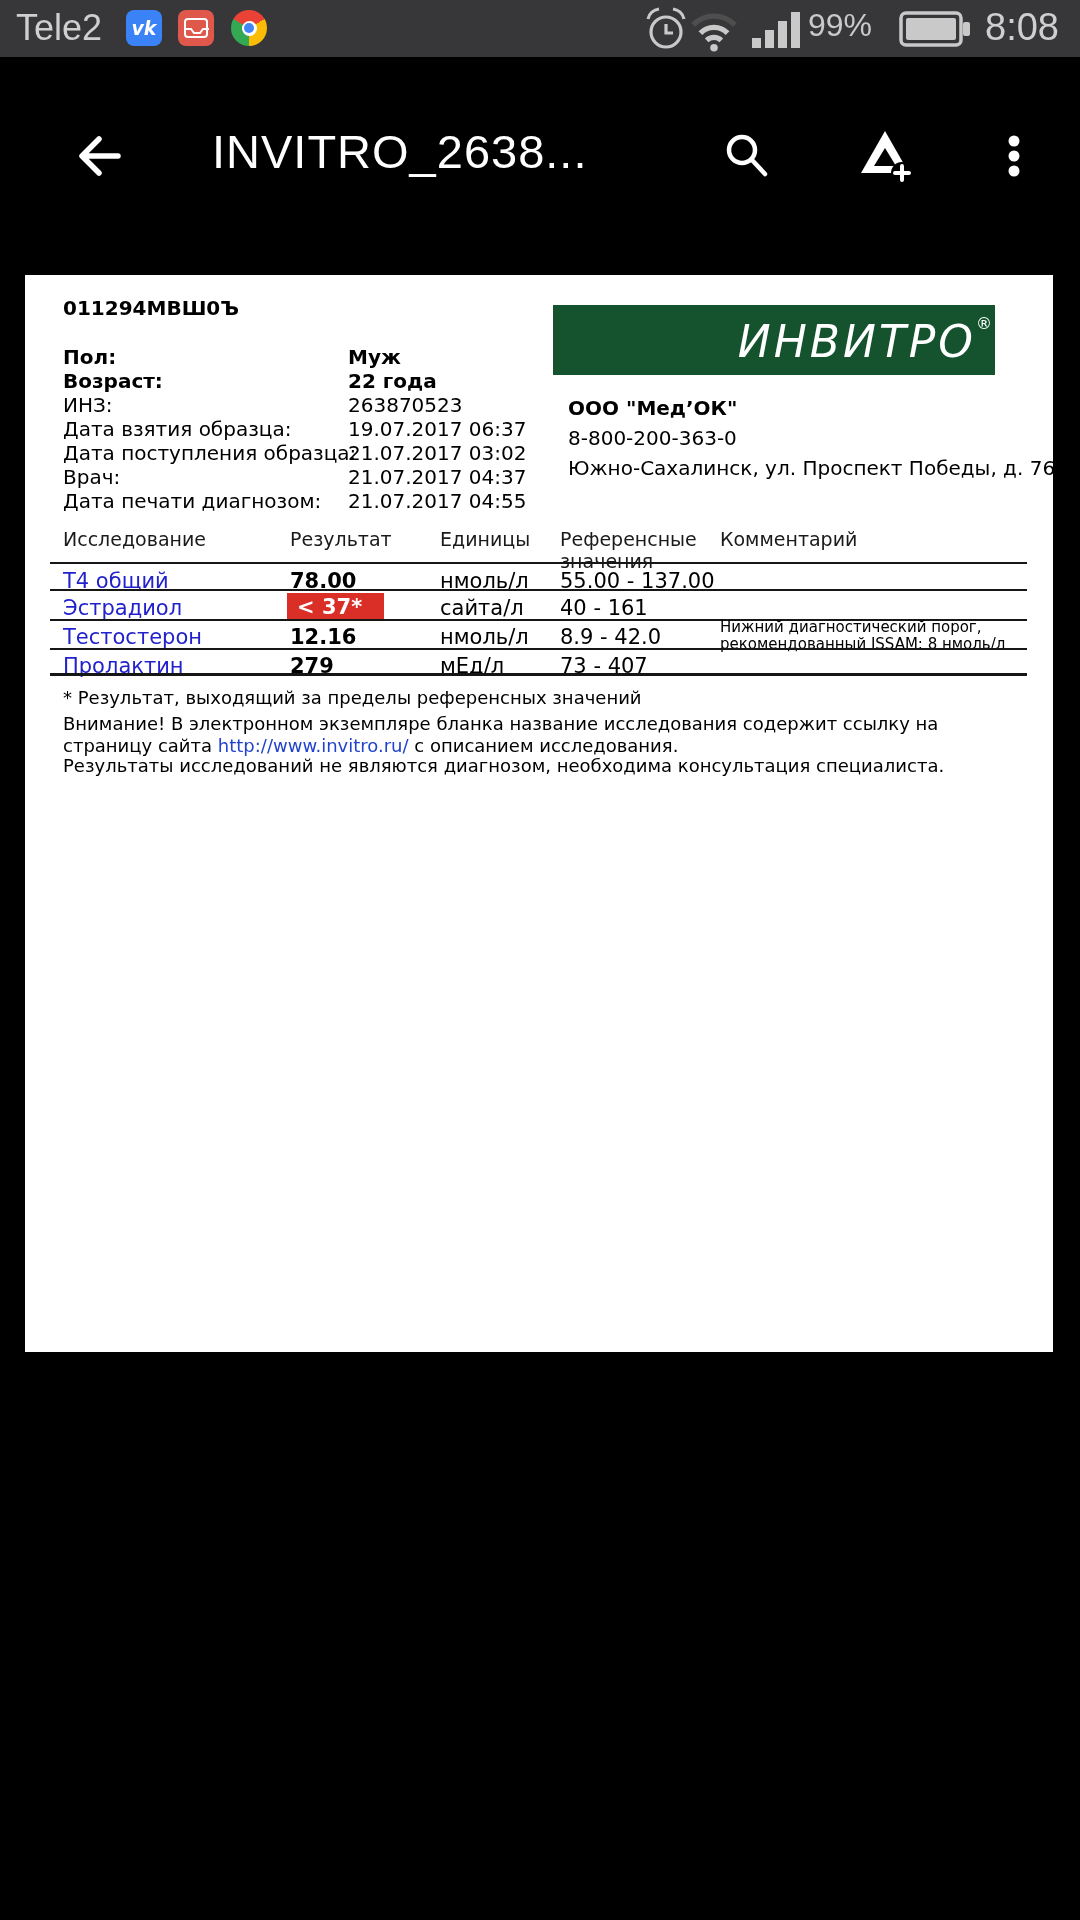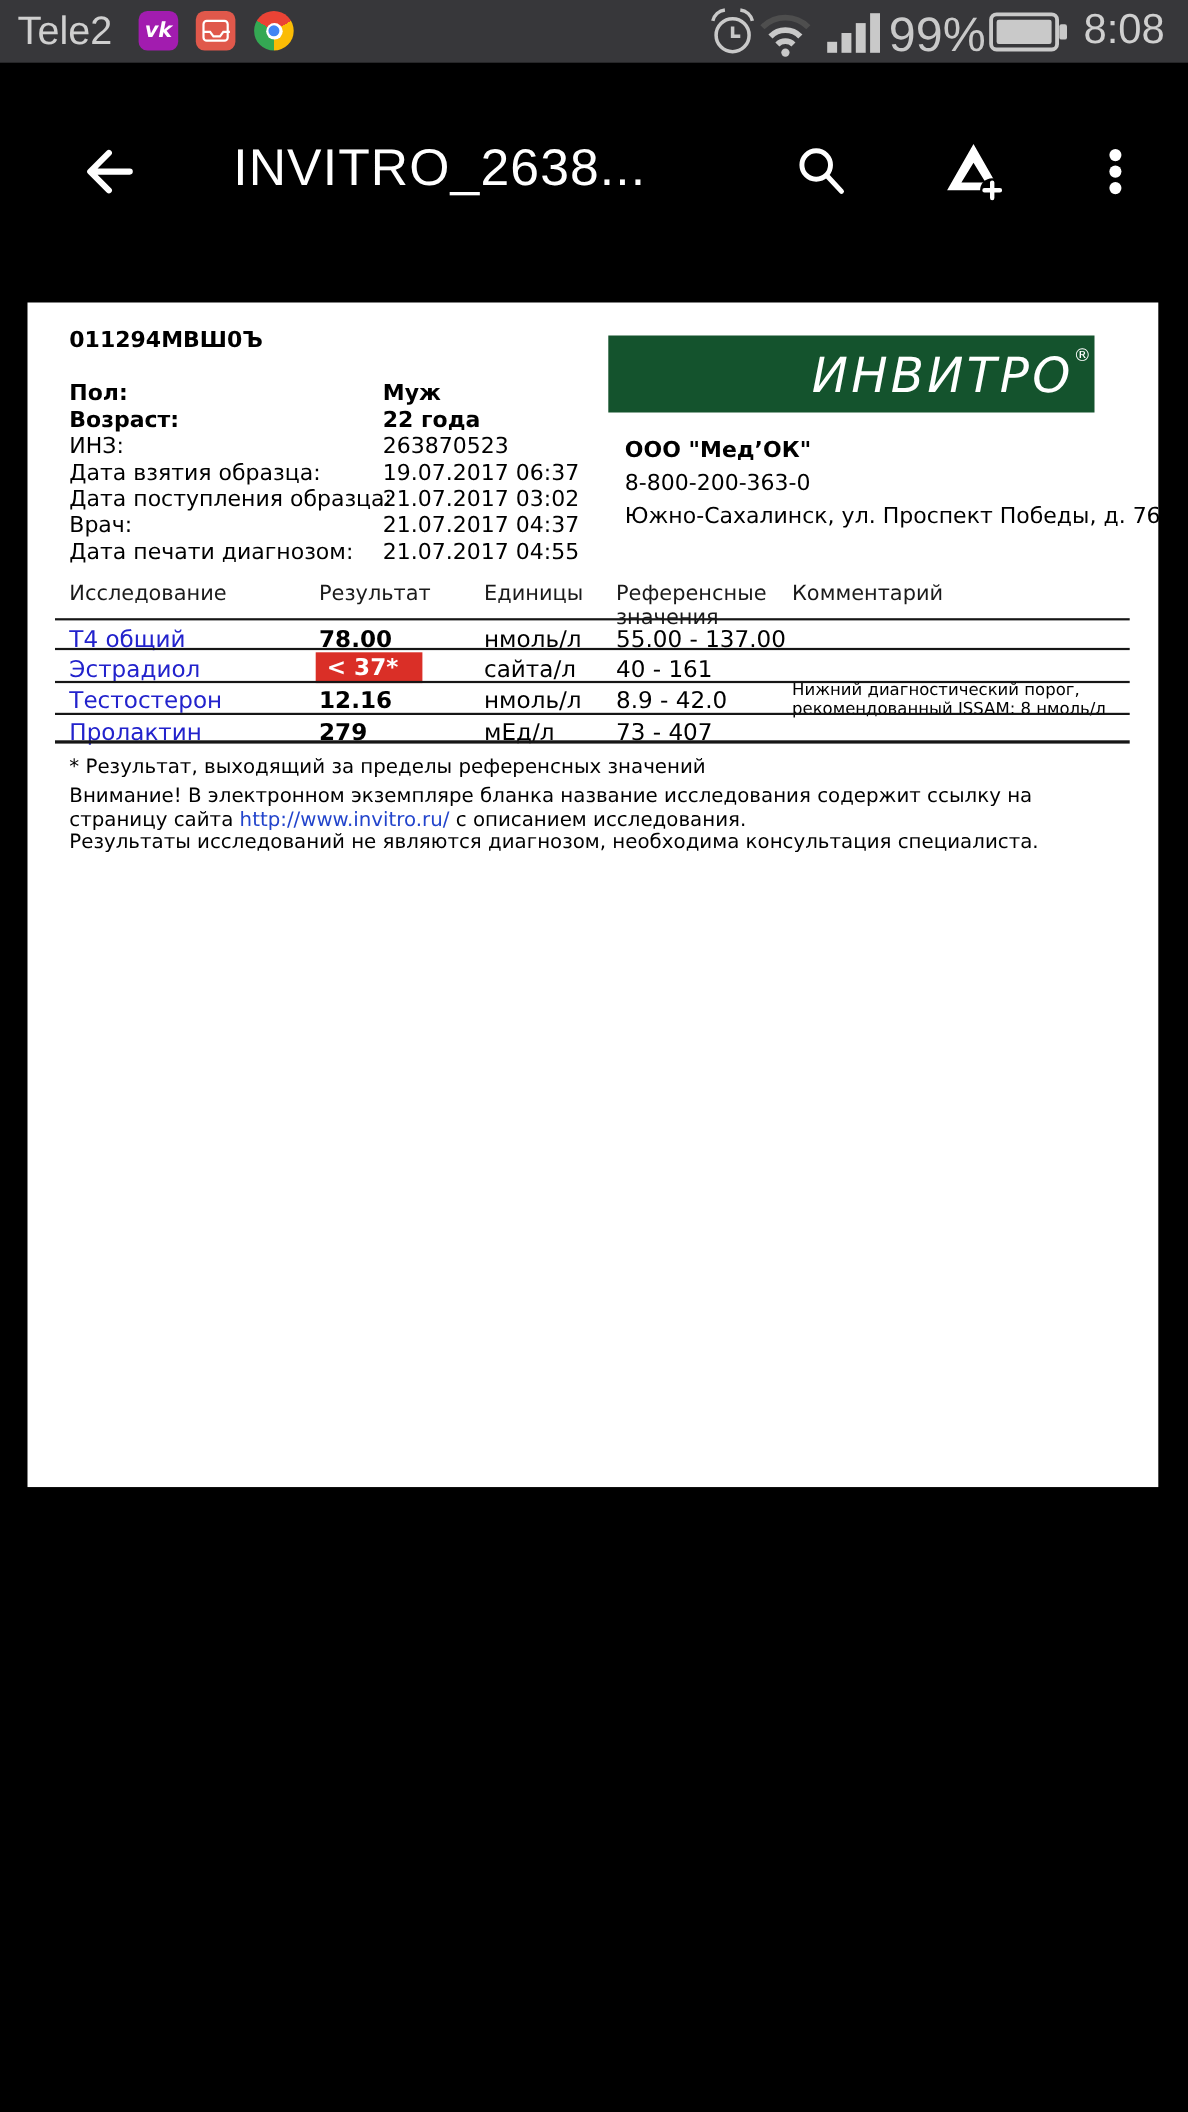--- a/index.html
+++ b/index.html
@@ -5,24 +5,24 @@
   *{margin:0;padding:0;box-sizing:border-box}
   html,body{background:#000}
   .root{position:relative;width:1080px;height:1352px;background:#000;overflow:hidden;
         font-family:"Liberation Sans",sans-serif}
   .abs{position:absolute}
 
   
   .statusbar{position:absolute;left:0;top:0;width:1080px;height:57px;background:#37373a;color:#cfcfcf}
   .sb-carrier{position:absolute;left:16px;top:7px;font-size:36px;color:#cfcfcf}
   .sb-time{position:absolute;left:985px;top:6px;font-size:38px;color:#cfcfcf}
-  .sb-pct{position:absolute;left:808px;top:7px;font-size:44px;color:#c9c9c9}
+  .sb-pct{position:absolute;left:808px;top:7px;font-size:32px;color:#c9c9c9}
   .appicon{position:absolute;top:10px;width:36px;height:36px;border-radius:8px;
            display:flex;align-items:center;justify-content:center}
-  .vk{left:126px;background:#a21caf;color:#fff;font-weight:bold;font-size:19px;
+  .vk{left:126px;background:#3b82f6;color:#fff;font-weight:bold;font-size:19px;
       font-family:"DejaVu Sans",sans-serif;font-style:italic}
   .mailic{left:178px;background:#e0584b}
   .chrome{left:231px;background:conic-gradient(from 300deg,#EA4335 0deg 120deg,#FBBC05 120deg 240deg,#34A853 240deg 360deg);border-radius:50%}
   .chrome-in{width:15px;height:15px;border-radius:50%;background:#fff;display:flex;align-items:center;justify-content:center}
   .chrome-dot{width:10px;height:10px;border-radius:50%;background:#4285F4}
 
   
   .appbar-title{position:absolute;left:212px;top:124px;font-size:47px;color:#fff;letter-spacing:1px}
 
   

